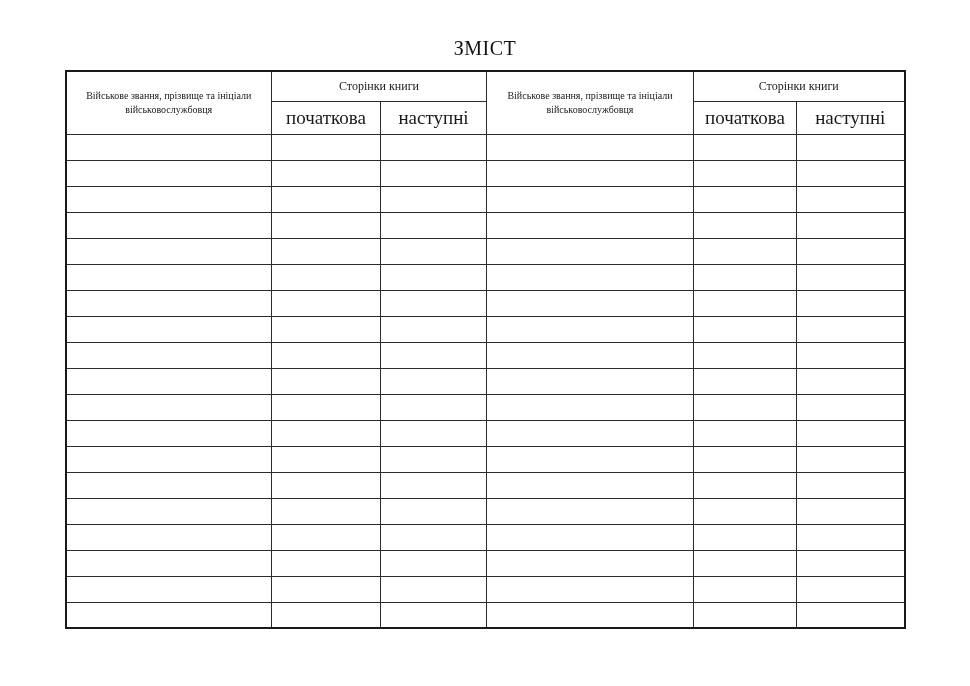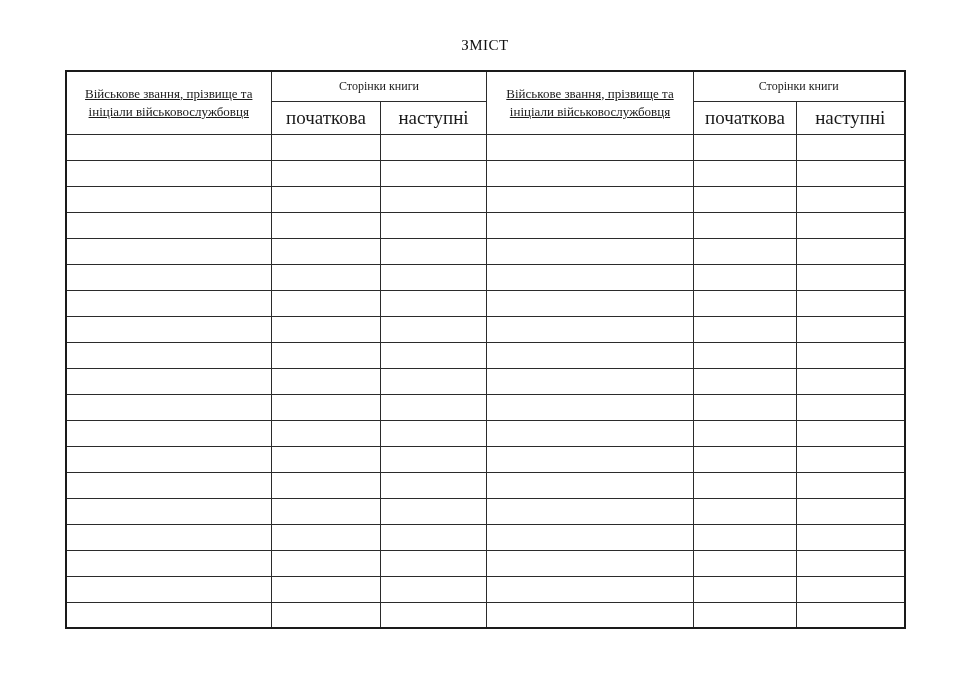--- a/index.html
+++ b/index.html
@@ -16,21 +16,21 @@
   .page {
     width: 970px;
     height: 686px;
     background: #ffffff;
     position: relative;
   }
 
   .doc-title {
     text-align: center;
     padding-top: 37px;
-    font-size: 15px;
+    font-size: 20px;
     letter-spacing: 0.5px;
     color: #111;
     height: 70px; 
   }
 
   table.contents-table {
     width: 840px;
     margin: 0 auto;
     border-collapse: collapse;
     table-layout: fixed;
@@ -49,24 +49,23 @@
 
   
   col.w-name-l  { width: 206px; }
   col.w-init-l  { width: 109px; }
   col.w-next-l  { width: 106px; }
   col.w-name-r  { width: 207px; }
   col.w-init-r  { width: 103px; }
   col.w-next-r  { width: 108px; }
 
   th.name-header {
-    font-size: 13px;
+    font-size: 10px;
     line-height: 1.4;
     padding: 0 8px;
-    text-decoration: underline;
   }
 
   th.pages-group {
     height: 30px;
     font-size: 12px;
   }
 
   th.sub-header {
     height: 33px;
     font-size: 19px;

